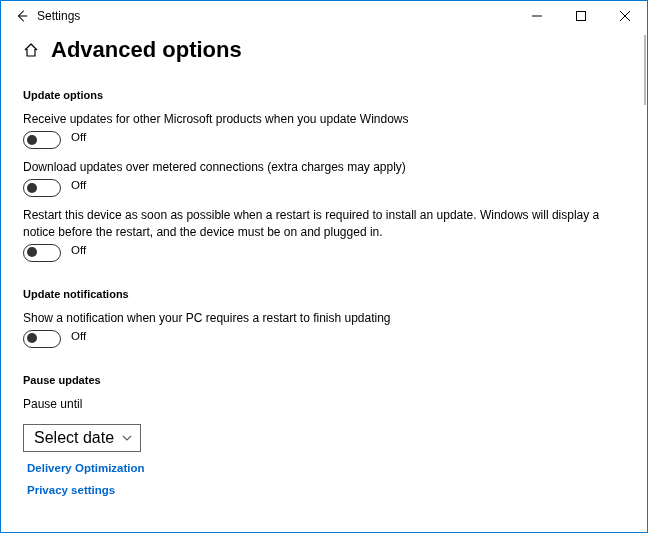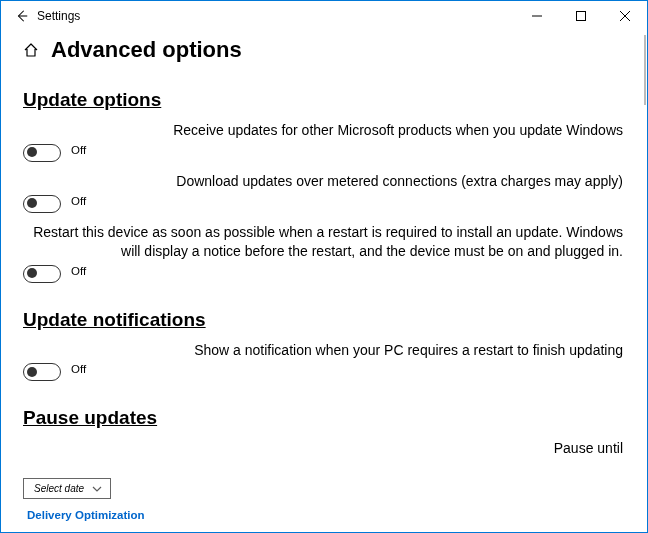--- a/index.html
+++ b/index.html
@@ -46,32 +46,30 @@
   .home-icon {
     width: 16px; height: 16px;
     display: flex; align-items: center; justify-content: center;
   }
   h1 {
     font-size: 22px;
     font-weight: 600;
     margin: 0;
   }
   h2 {
-    font-size: 19px;
+    font-size: 11px;
     font-weight: 600;
     margin: 26px 0 10px 0;
-    text-decoration: underline;
   }
   .desc {
-    font-size: 14px;
+    font-size: 12px;
     color: #000;
     margin: 6px 0 4px 0;
     line-height: 1.35;
     max-width: 600px;
-    text-align: right;
   }
   .toggle-row {
     display: flex;
     align-items: flex-start;
     gap: 10px;
     margin: 4px 0 10px 0;
   }
   .toggle {
     width: 38px; height: 18px;
     border: 1.5px solid #333;
@@ -88,23 +86,22 @@
   }
   .toggle-label {
     font-size: 11.5px;
   }
   .select-box {
     display: inline-flex;
     align-items: center;
     gap: 8px;
     border: 1px solid #666;
     padding: 4px 8px 4px 10px;
-    font-size: 10px;
-    margin-top: 16px;
-    font-style: italic;
+    font-size: 16px;
+    margin-top: 8px;
   }
   .select-box svg { opacity: .8; }
   .link {
     color: #0066cc;
     font-size: 11.5px;
     margin: 10px 0 0 4px;
     display: block;
     font-weight: bold;
   }
   .scroll-indicator {

